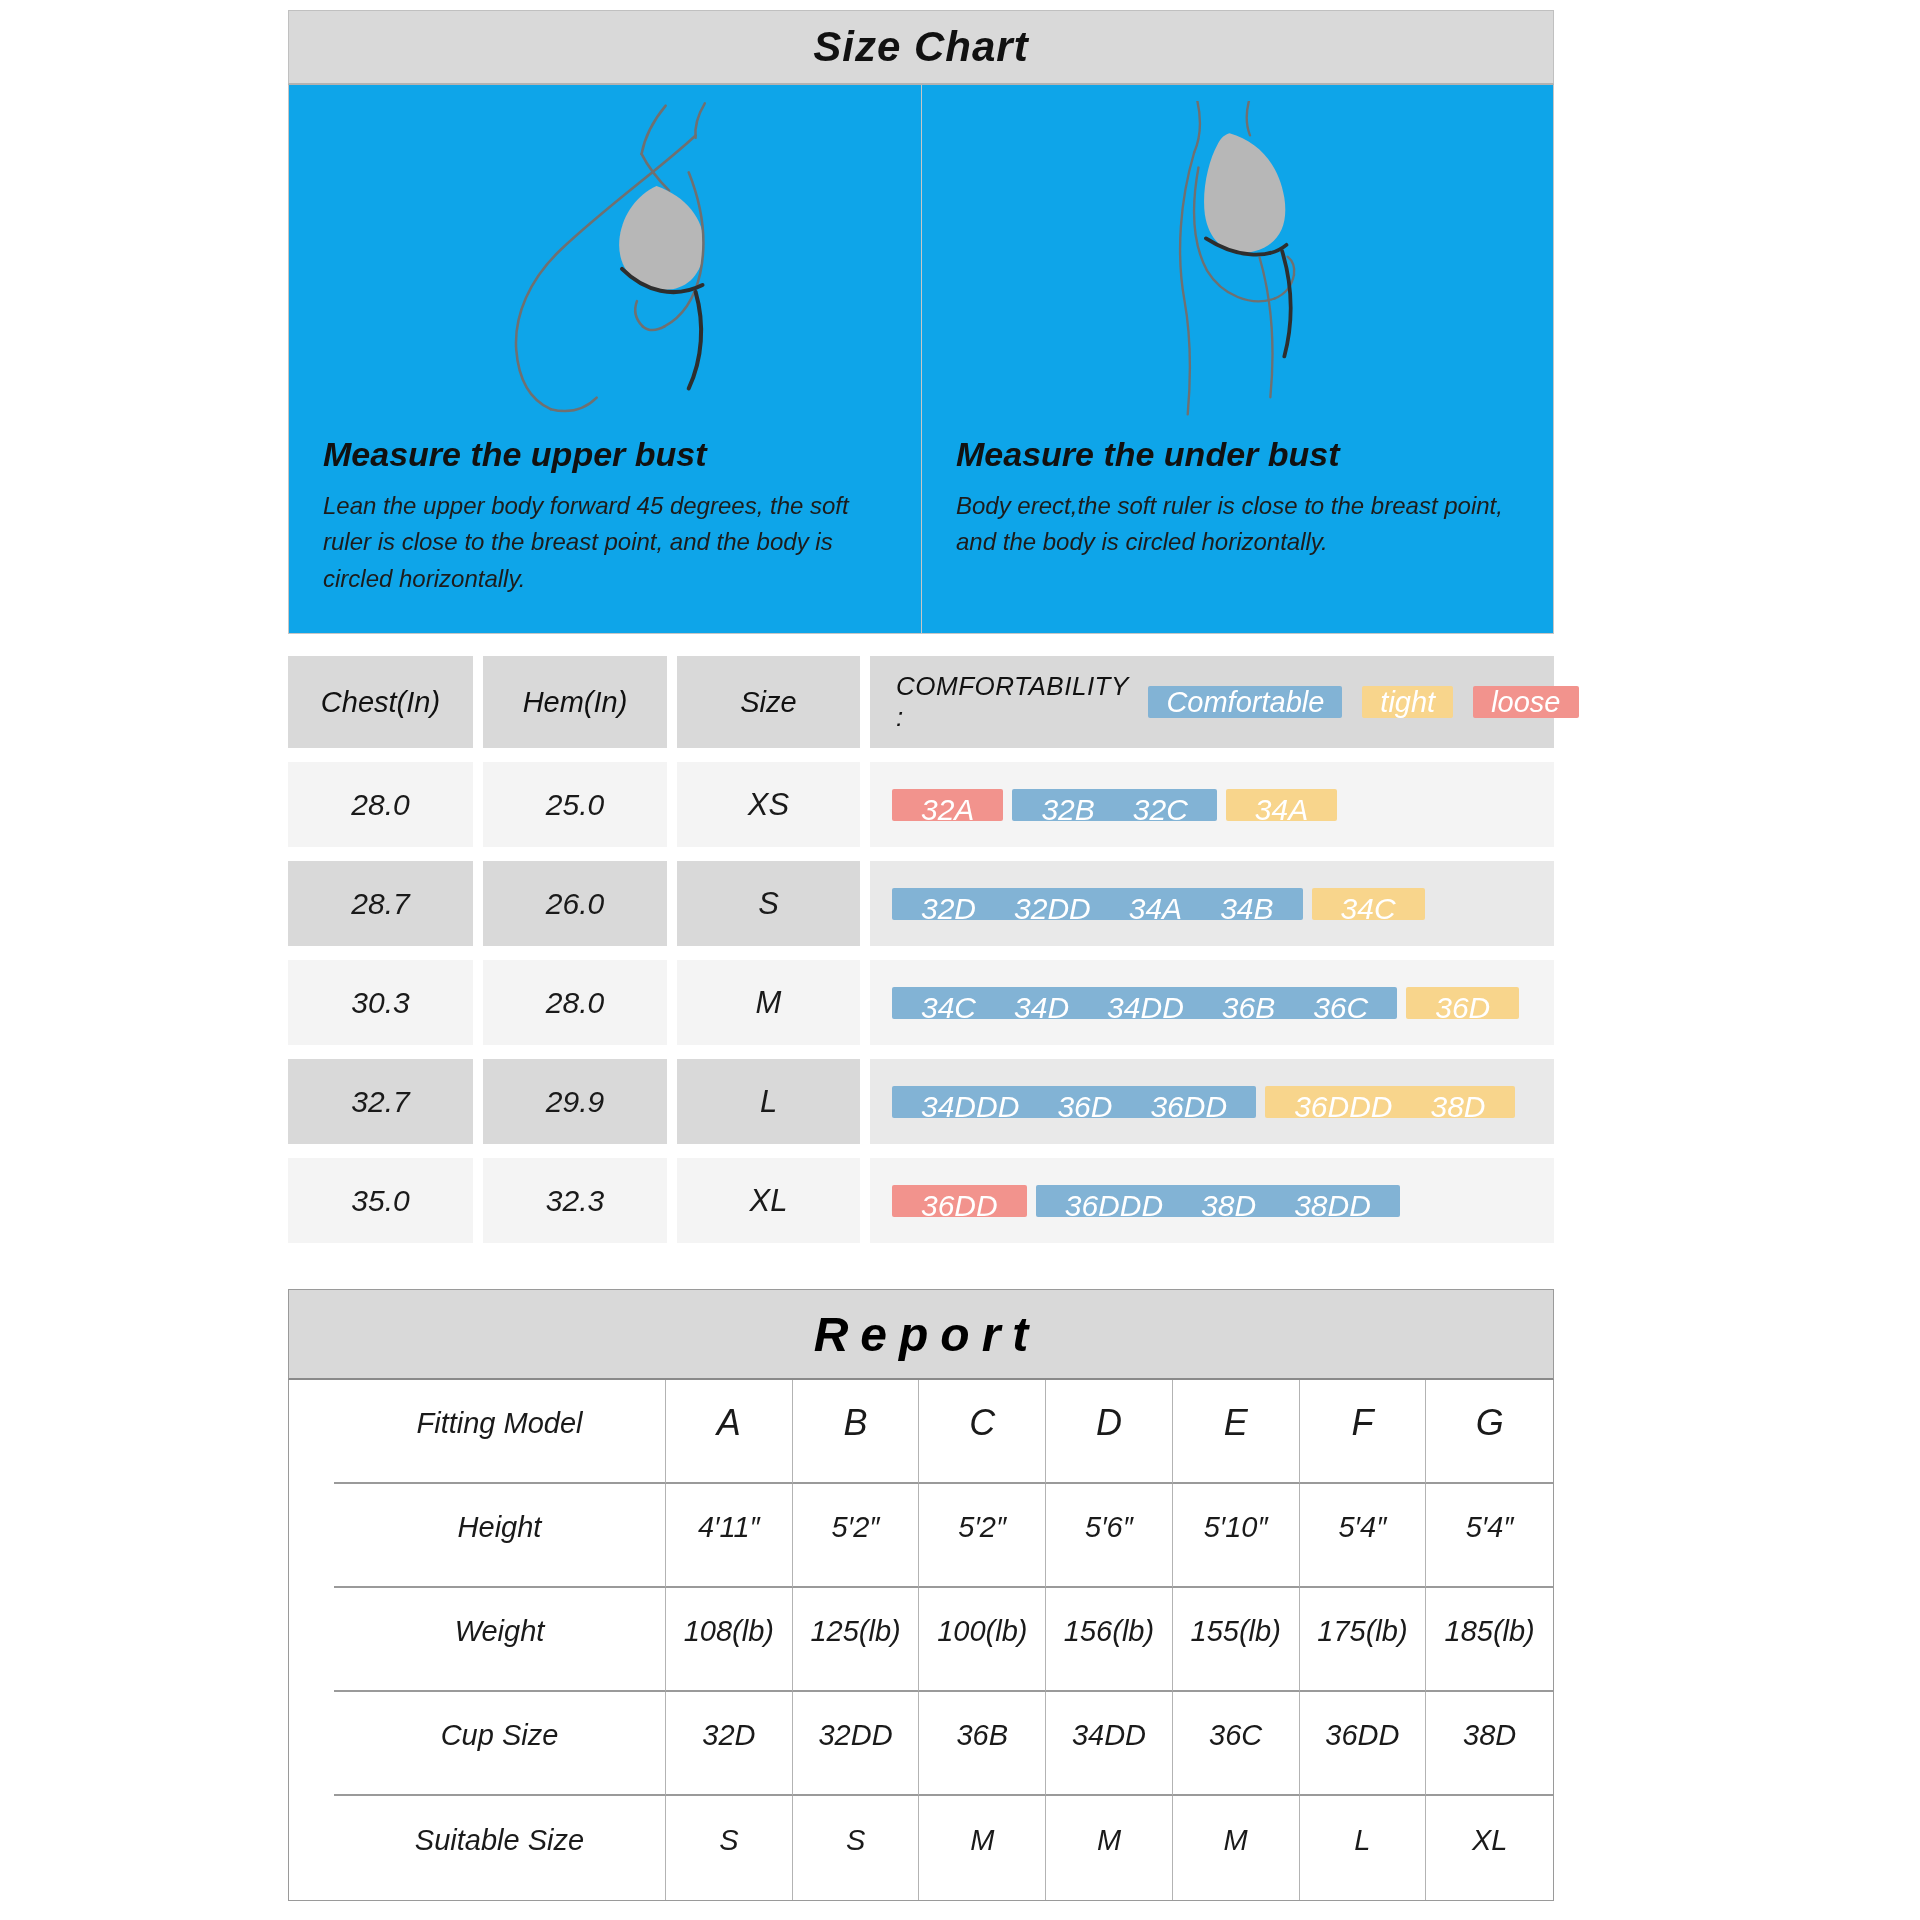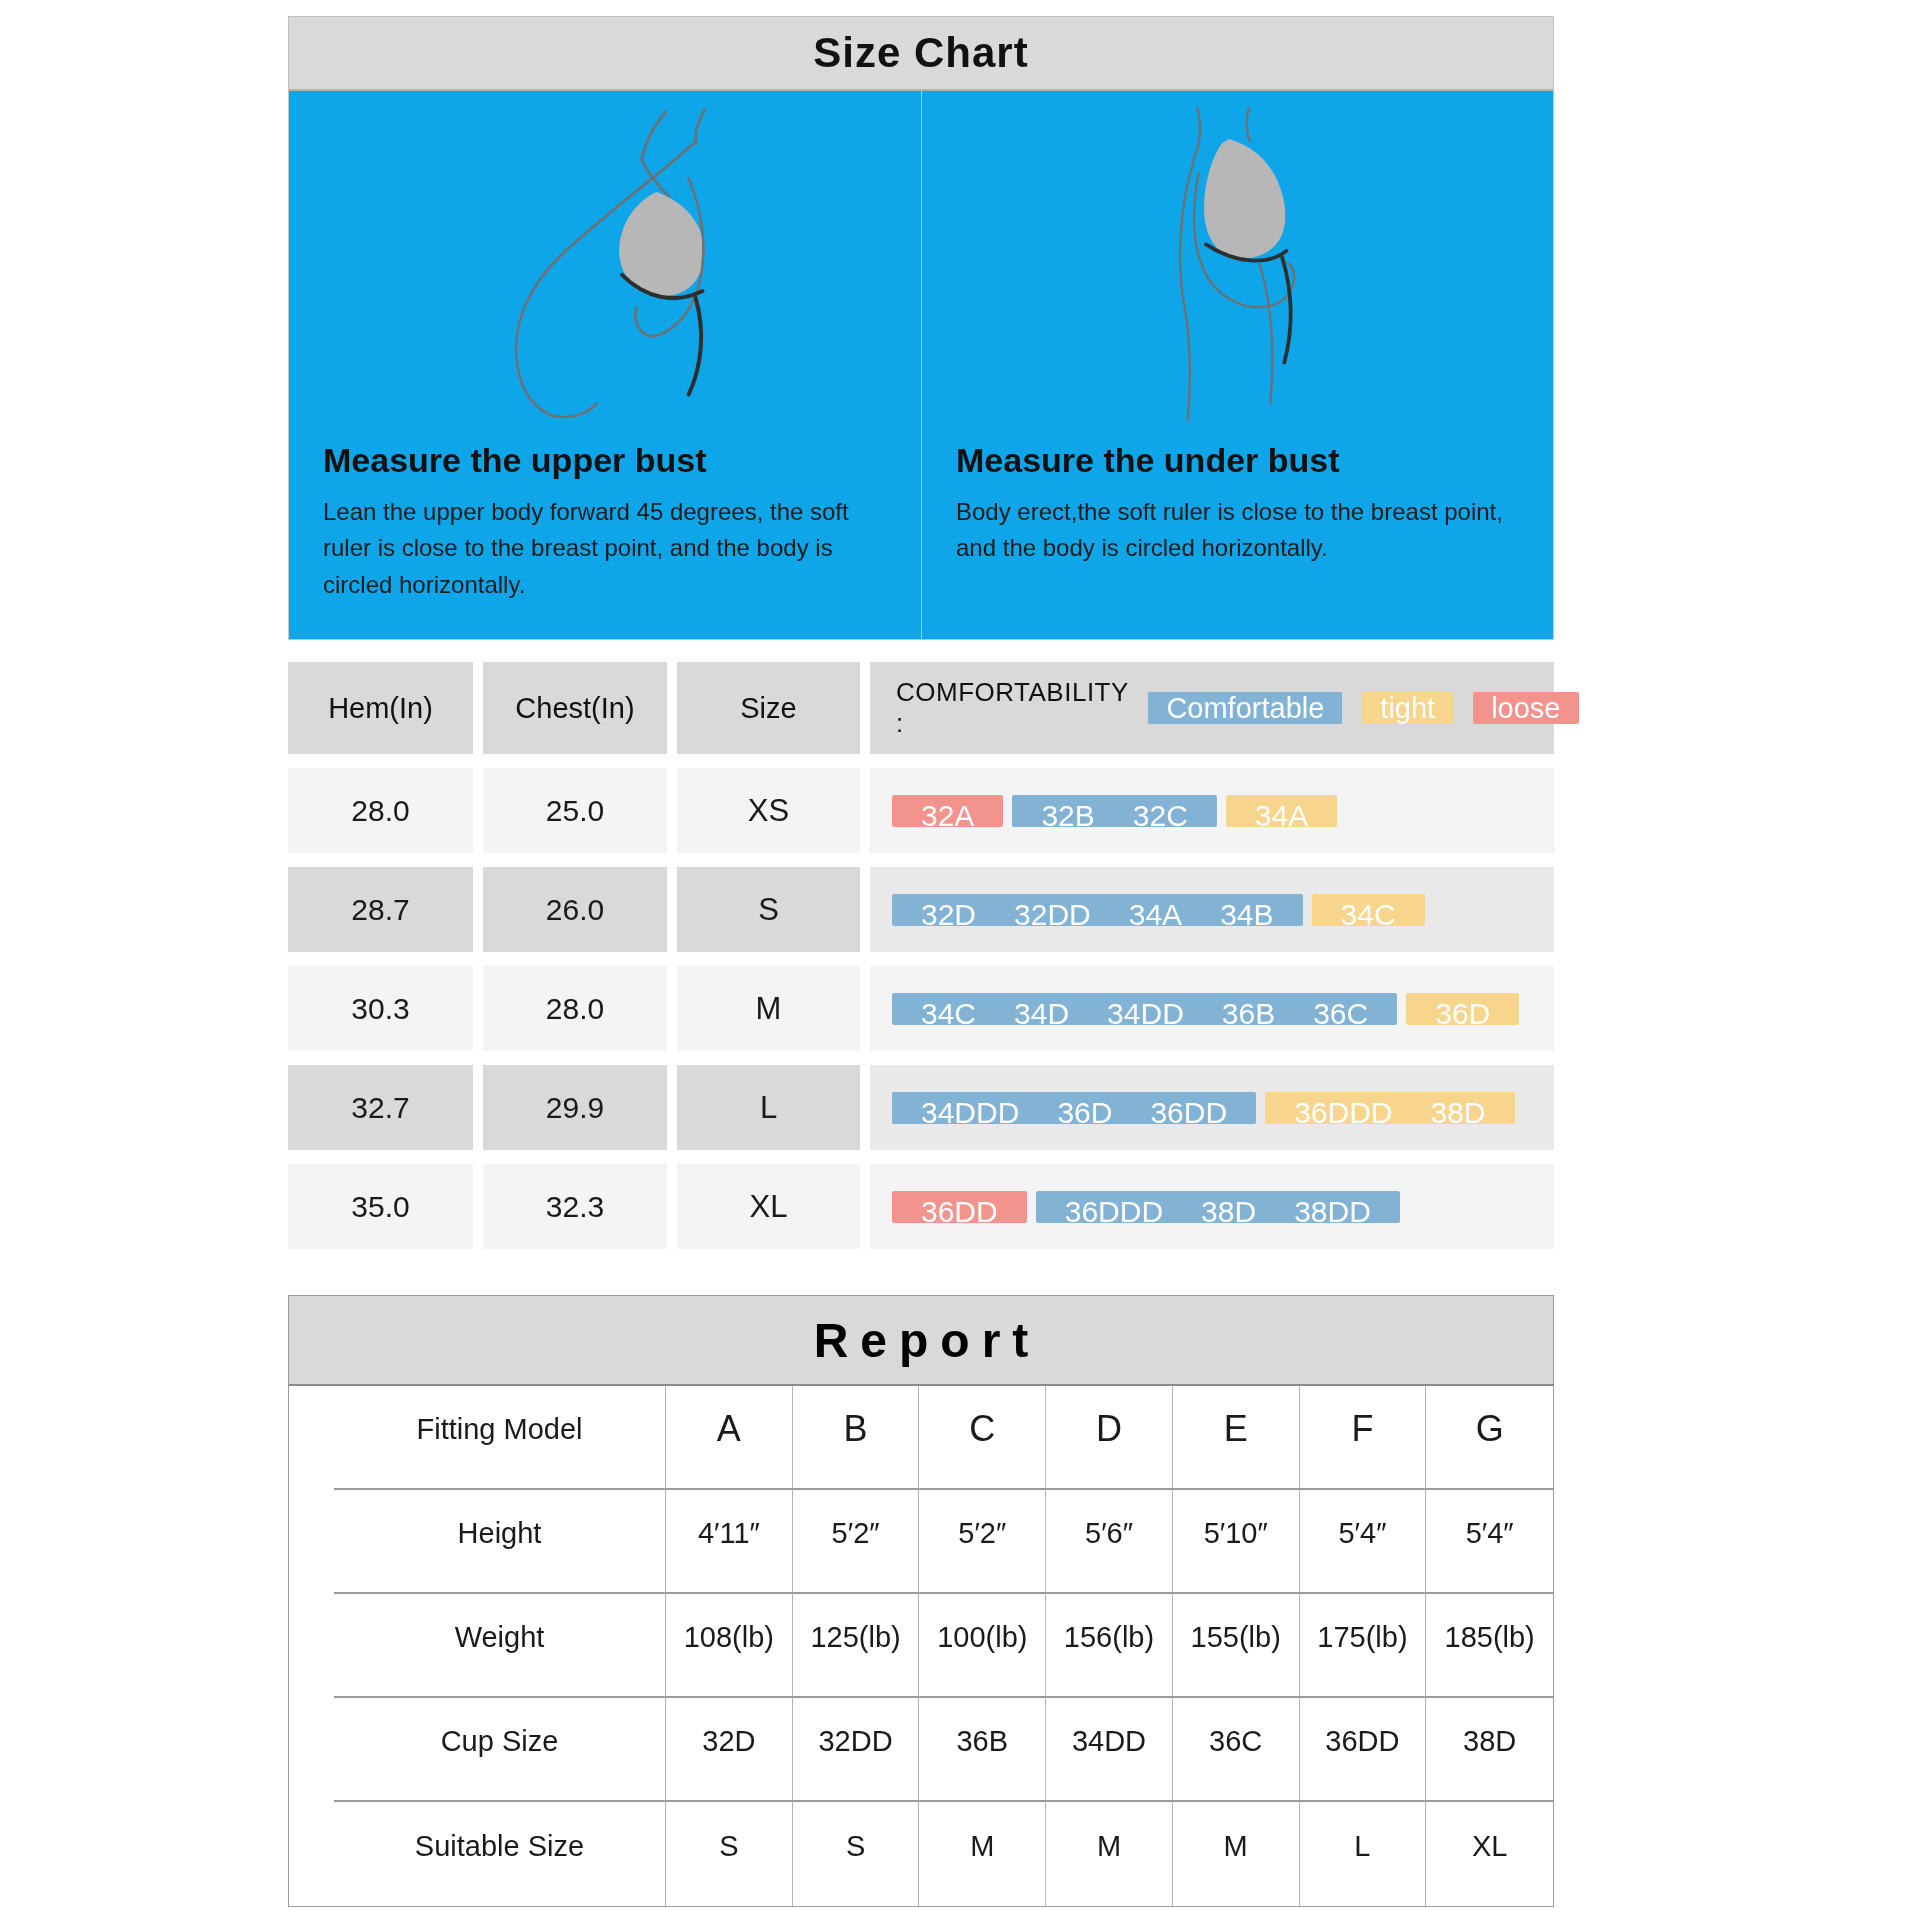--- a/index.html
+++ b/index.html
@@ -1,21 +1,21 @@
 <!DOCTYPE html>
 <html><head>
 <meta charset="utf-8">
 <style>
   html,body { margin:0; padding:0; background:#ffffff; }
   body {
     width:1920px; height:1920px; position:relative;
     font-family:"Liberation Sans", sans-serif; color:#1a1a1a;
     -webkit-font-smoothing:antialiased;
   }
-  .content { position:absolute; left:288px; top:16px; width:1266px; }
+  .content { position:absolute; left:288px; top:10px; width:1266px;font-style:italic; }
 
   
   .title-bar {
     height:72px; background:#d9d9d9; border:1px solid #c0c0c0; border-bottom:2px solid #b2b2b2;
     display:flex; align-items:center; justify-content:center;
   }
   .title-bar span { font-size:42px; font-weight:bold; letter-spacing:1px; color:#111; }
 
   
   .panels { display:flex; border:1px solid #c6c6c6; border-top:none; background:#0ea5e9; height:548px; }
@@ -132,22 +132,22 @@
             <path d="M 207,140 C 216,170 218,204 209,238"></path>
           </g>
         </svg>
       </div>
       <div class="panel-heading">Measure the under bust</div>
       <div class="panel-body">Body erect,the soft ruler is close to the breast point, and the body is circled horizontally.</div>
     </div>
   </div>
 
   <div class="size-table">
+      <div class="st-h">Chest(In)</div>
       <div class="st-h">Hem(In)</div>
-      <div class="st-h">Chest(In)</div>
       <div class="st-h">Size</div>
       <div class="st-h comfort">
         <span class="comfort-label">COMFORTABILITY :</span>
         <span class="legend-chip" style="background: rgb(130, 179, 213);">Comfortable</span>
         <span class="legend-chip" style="background: rgb(248, 213, 140);">tight</span>
         <span class="legend-chip" style="background: rgb(242, 147, 141);">loose</span>
       </div>
       <div class="st-c lt">28.0</div>
       <div class="st-c lt">25.0</div>
       <div class="st-c size-cell lt">XS</div>

